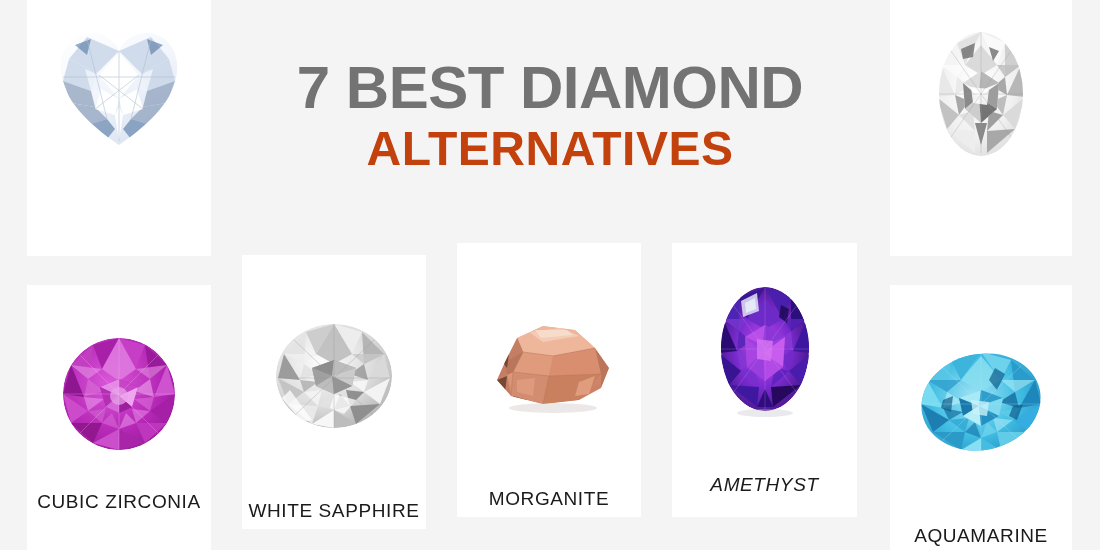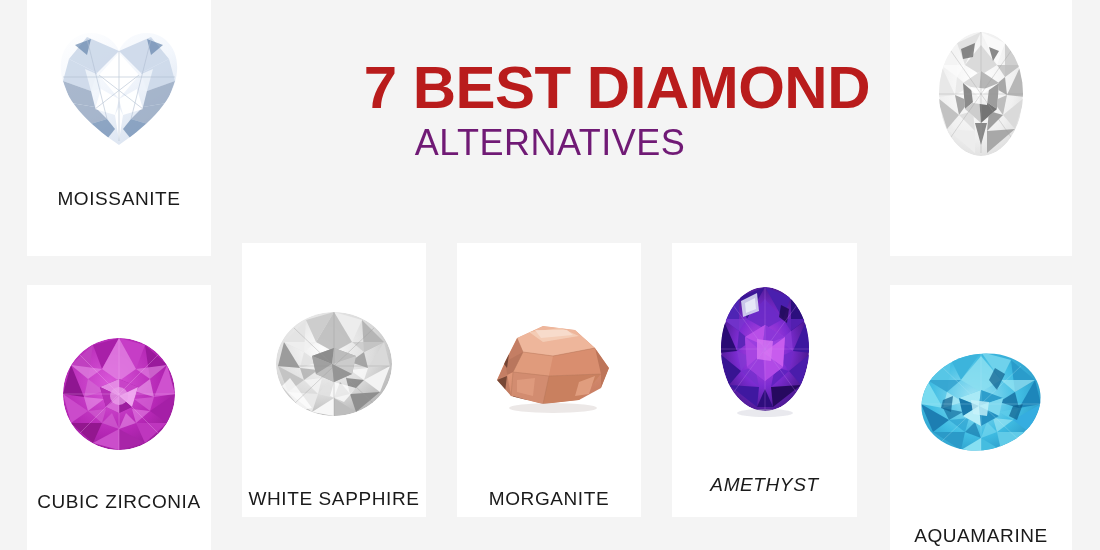--- a/index.html
+++ b/index.html
@@ -26,31 +26,30 @@
     position: absolute;
     left: 230px;
     top: 58px;
     width: 640px;
     text-align: center;
   }
   .title-line1 {
     font-size: 60px;
     font-weight: 800;
     letter-spacing: -0.5px;
-    color: #b91c1c;
+    color: #737373;
     line-height: 1.0;
     white-space: nowrap;
     font-stretch: condensed;
-    text-align: right;
   }
   .title-line2 {
-    font-size: 36px;
-    font-weight: 400;
+    font-size: 48px;
+    font-weight: 700;
     letter-spacing: 0.5px;
-    color: #701a75;
+    color: #c2410c;
     line-height: 1.05;
     margin-top: 6px;
     white-space: nowrap;
   }
 
   
   .card {
     position: absolute;
     background: #ffffff;
     display: flex;
@@ -78,21 +77,21 @@
 
   
   .card-moissanite    { left: 27px;  top: -6px;  width: 184px; height: 262px; }
   .card-moissanite .gem-wrap { height: 190px; }
   .card-moissanite .card-label { margin-top: 2px; }
 
   .card-cubiczirconia { left: 27px;  top: 285px; width: 184px; height: 272px; }
   .card-cubiczirconia .gem-wrap { height: 190px; padding-top: 14px; }
   .card-cubiczirconia .card-label { }
 
-  .card-whitesapphire { left: 242px; top: 243px; width: 184px; height: 274px; }
+  .card-whitesapphire { left: 242px; top: 255px; width: 184px; height: 274px; }
   .card-whitesapphire .gem-wrap { height: 185px; padding-top: 28px; }
   .card-whitesapphire .card-label { margin-top: 30px; }
 
   .card-morganite     { left: 457px; top: 243px; width: 184px; height: 274px; }
   .card-morganite .gem-wrap { height: 185px; padding-top: 28px; }
   .card-morganite .card-label { margin-top: 30px; }
 
   .card-amethyst      { left: 672px; top: 243px; width: 185px; height: 274px; font-style: italic; }
   .card-amethyst .gem-wrap { height: 185px; padding-top: 14px; }
   .card-amethyst .card-label { margin-top: 30px; }
@@ -164,21 +163,20 @@
             <path d="M62 22 L62 112"></path>
             <path d="M42 46 L86 80"></path>
             <path d="M82 46 L38 80"></path>
             <path d="M6 48 L118 48"></path>
             <path d="M30 10 L50 90"></path>
             <path d="M94 10 L74 90"></path>
           </g>
         </g>
       </svg>
     </div>
-    <div class="card-label">MOISSANITE</div>
   </div>
 
   <div class="card card-cubiczirconia">
     <div class="gem-wrap">
       <svg width="118" height="118" viewBox="0 0 118 118">
         <defs>
           <clipPath id="czClip">
               <circle cx="59" cy="59" r="56"></circle>
             </clipPath>
           <radialGradient id="czbg" cx="0.42" cy="0.4" r="0.75">

